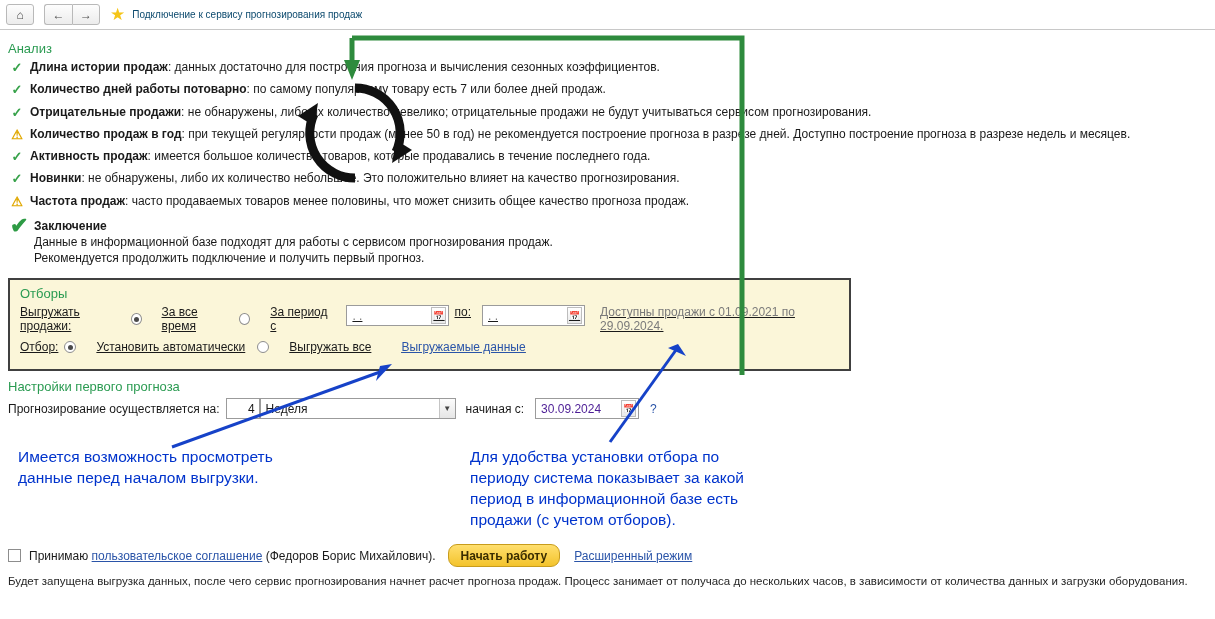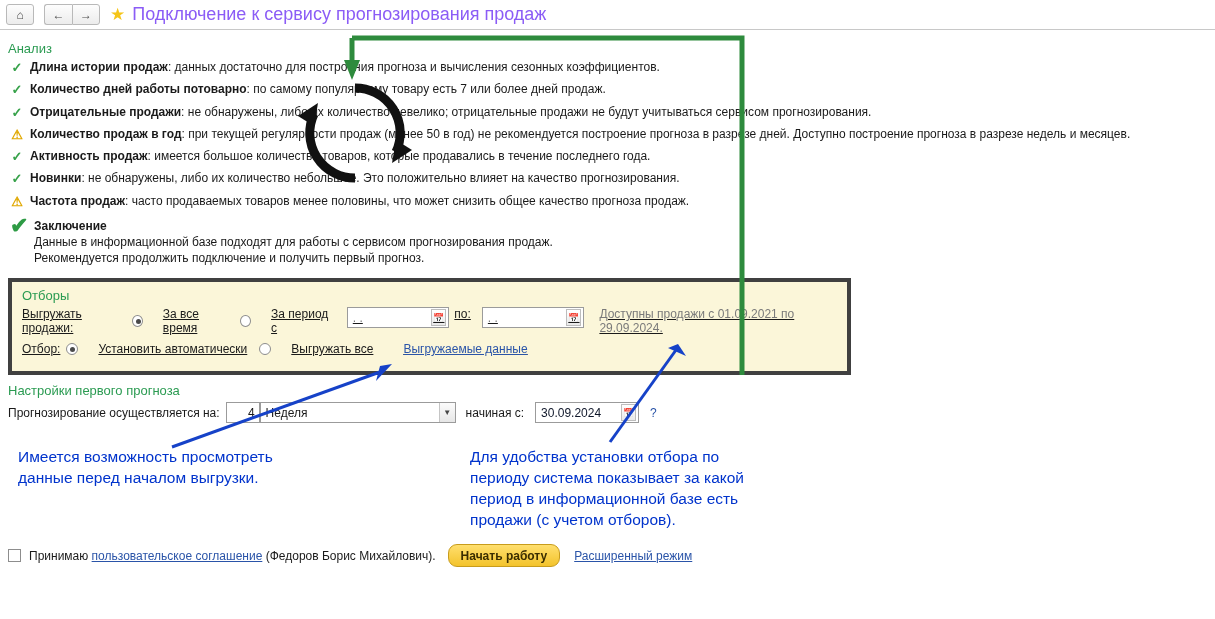--- a/index.html
+++ b/index.html
@@ -32,21 +32,21 @@
     display: flex; align-items: center; justify-content: center;
     font-size: 12px; color: #4a4a4a;
     margin-right: 4px;
     cursor: pointer;
   }
   .nav-group { display: flex; margin-left: 6px; margin-right: 8px; }
   .nav-group .nav-btn { margin-right: 0; border-radius: 0; border-right: none; }
   .nav-group .nav-btn:first-child { border-top-left-radius: 3px; border-bottom-left-radius: 3px; }
   .nav-group .nav-btn:last-child { border-right: 1px solid #b9b9b9; border-top-right-radius: 3px; border-bottom-right-radius: 3px; }
   .star { color: #f5c518; font-size: 17px; margin: 0 7px 0 2px; }
-  .win-title { font-size: 18px; color: #8b5cf6; }
+  .win-title { font-size: 10px; color: #0c4a6e; }
 
   
   .content { position: relative; padding: 8px 0 0 8px; }
 
   .section-head {
     color: #2b9b52;
     font-size: 13px;
     margin: 3px 8px 4px 0;
   }
 
@@ -83,21 +83,21 @@
     padding-left: 2px;
   }
   .conclusion-body { font-size: 12px; line-height: 1.35; }
   .conclusion-title { font-weight: bold; }
 
   
   .filters {
     margin-top: 12px;
     width: 843px;
     background: #fbf6d9;
-    border: 4px solid #404040;
+    border: 2px solid #404040;
     padding: 6px 10px 8px 10px;
     position: relative;
   }
   .filters .section-head { margin-top: 0; }
   .frow { display: flex; align-items: flex-start; margin-bottom: 7px; text-decoration: underline; }
   .flabel { font-size: 12px; margin-right: 6px; }
   .radio {
     display: inline-flex; align-items: center;
     margin-right: 12px; font-size: 12px; cursor: pointer; gap: 16px;
   }
@@ -326,21 +326,21 @@
     <div class="section-head">Настройки первого прогноза</div>
     <div class="srow">
       <span class="flabel">Прогнозирование осуществляется на:</span>
       <span class="numfield">4</span>
       <span class="combo">
         <span>Неделя</span>
         <span class="arrow">▼</span>
       </span>
       <span class="flabel" style="margin-left:10px">начиная с:</span>
       <span class="datefield" style="width:104px">
-        <span class="dtext" style="color:#0f172a">30.09.2024</span>
+        <span class="dtext" style="color:#4c1d95">30.09.2024</span>
         <span class="cal">📅</span>
       </span>
       <span class="qmark">?</span>
     </div>
   </div>
 </div>
 
 <svg class="overlay" viewBox="0 0 1215 619">
 
   <g>
@@ -383,13 +383,14 @@
   <span>Принимаю</span>
   <span>&nbsp;</span>
   <span class="link">пользовательское соглашение</span>
   <span>&nbsp;</span>
   <span>(Федоров Борис Михайлович).</span>
   <span class="start-btn">Начать работу</span>
   <span class="link" style="margin-left:14px">Расширенный режим</span>
 </div>
 
 <div class="footer-note">
+  <div>Будет запущена выгрузка данных, после чего сервис прогнозирования начнет расчет прогноза продаж. Процесс занимает от получаса до нескольких часов, в зависимости от количества данных и загрузки оборудования.</div>
 </div>
 
 </body></html>

